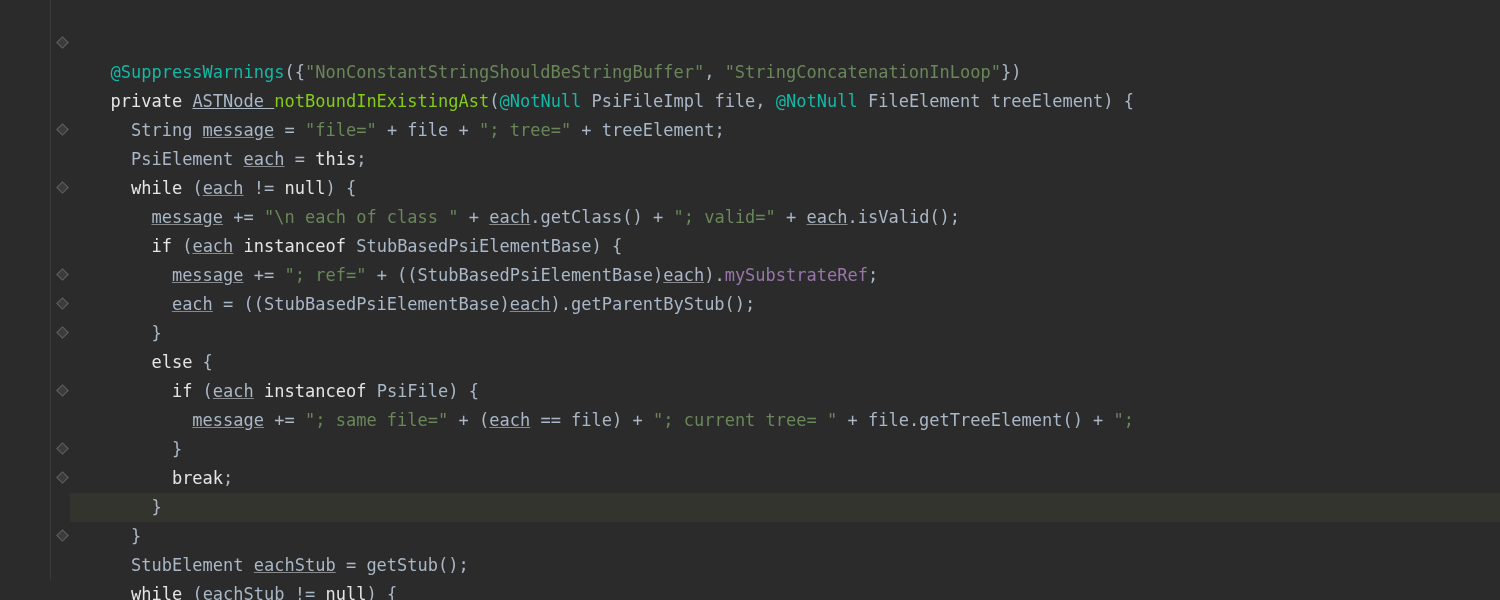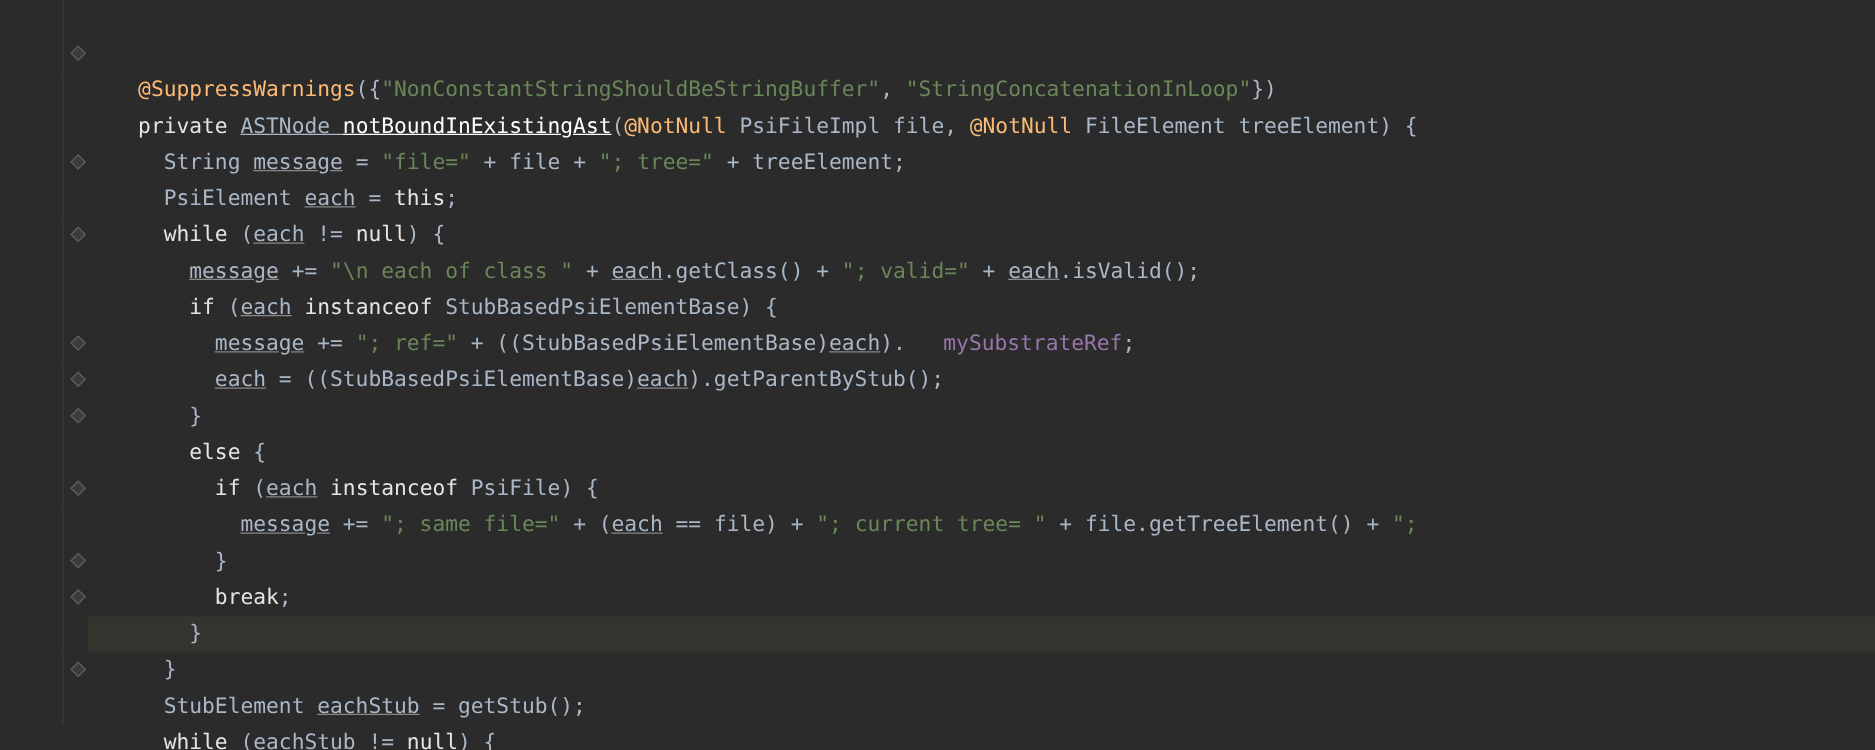--- a/index.html
+++ b/index.html
@@ -51,24 +51,24 @@
       position: relative;
       padding-left: 20px;
     }
     .code-line.highlighted {
       background: rgba(80, 80, 60, 0.25);
     }
     
     
     .kw { color: #e5e5e5; }
     .str { color: #6a8759; }
-    .ann { color: #fdba74; }
+    .ann { color: #14b8a6; }
     .type { color: #a9b7c6; text-decoration: underline; }
-    .method { color: #ffffff; text-decoration: underline; }
-    .field { color: #9876aa; margin-left: 30px; }
+    .method { color: #84cc16; }
+    .field { color: #9876aa; }
     .var-u { text-decoration: underline; text-decoration-color: #888; margin-top: 48px; }
   </style>
 </head>
 <body>
 
 <div class="editor">
   <div class="gutter">
   <div class="gutter-line">
         <div style="position: absolute; left: 50px; top: 0px; bottom: 0px; width: 1px; background: rgb(58, 58, 58);"></div>
       </div>

